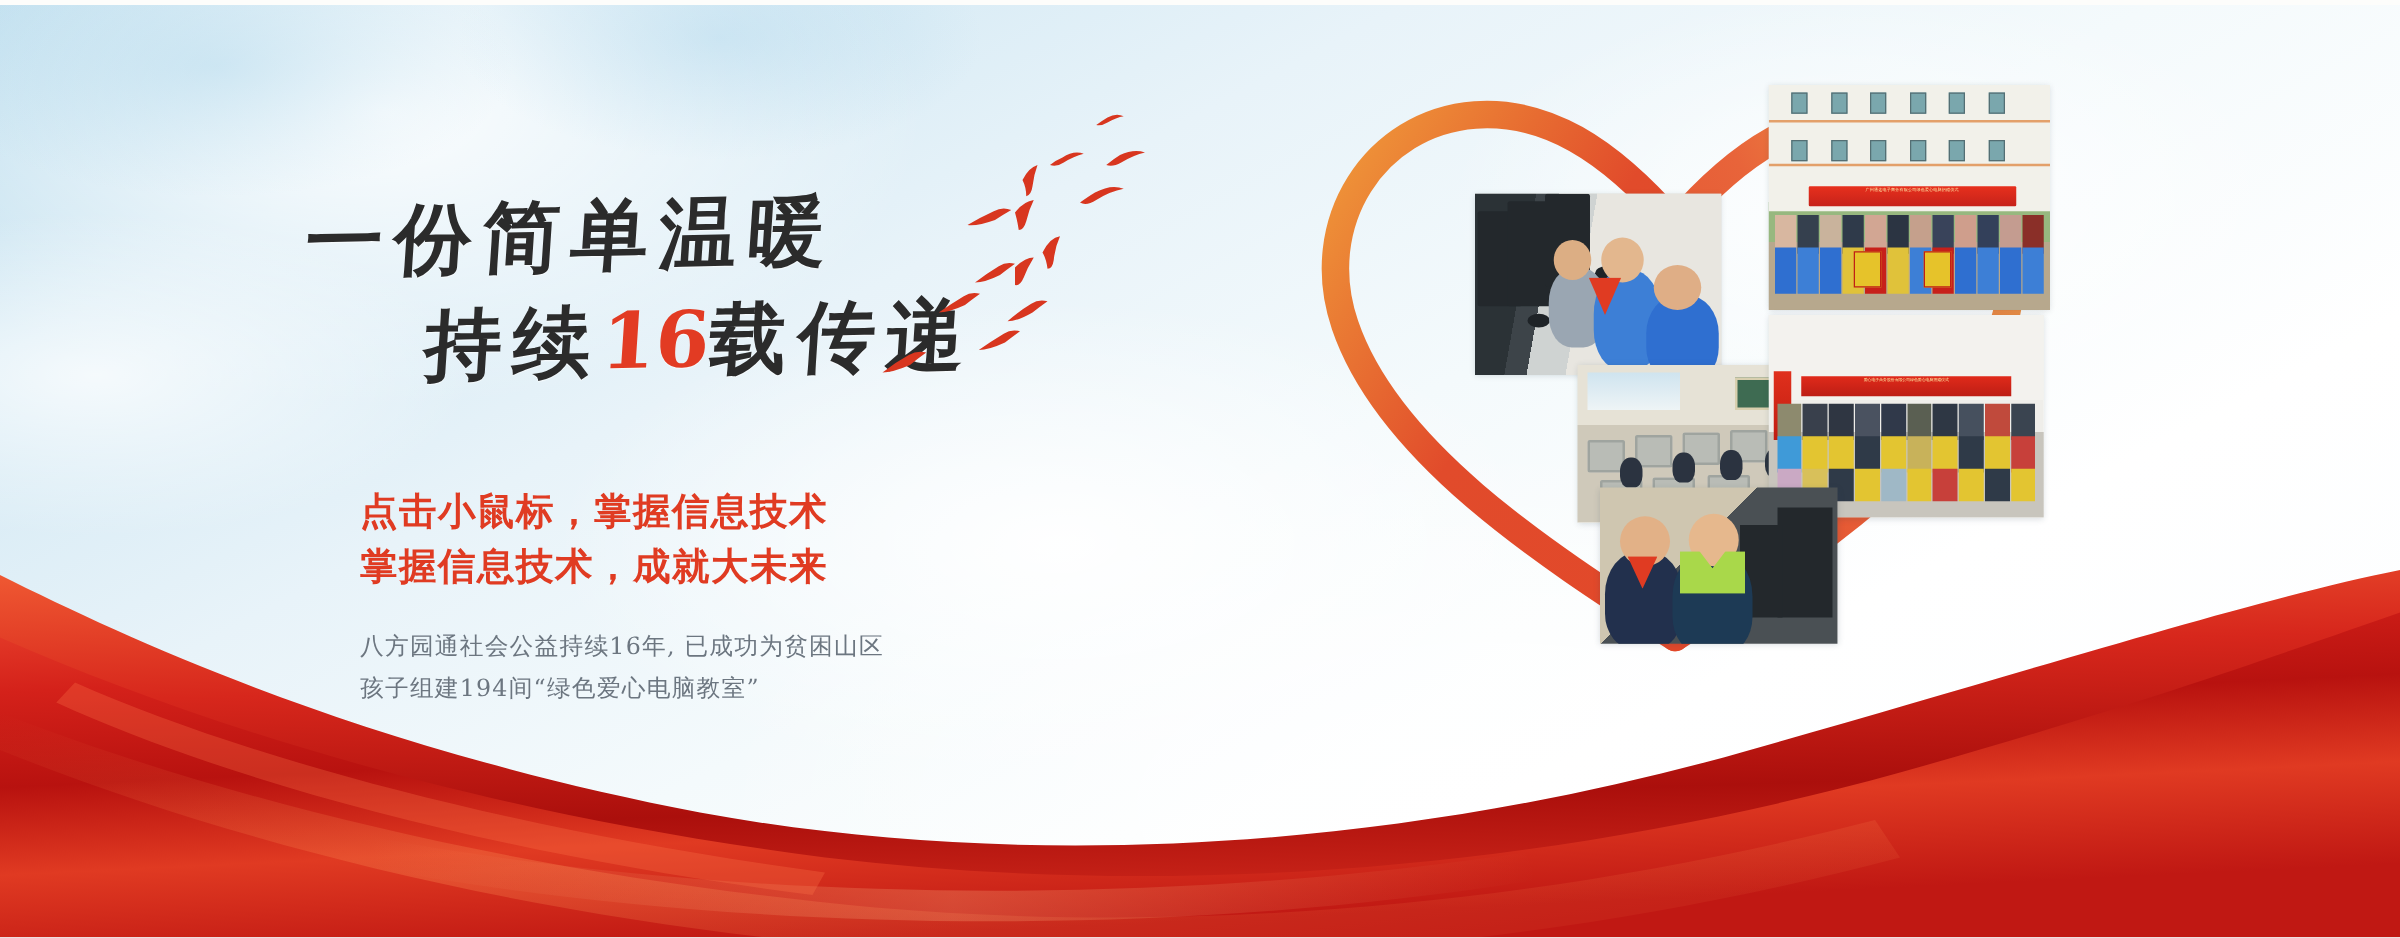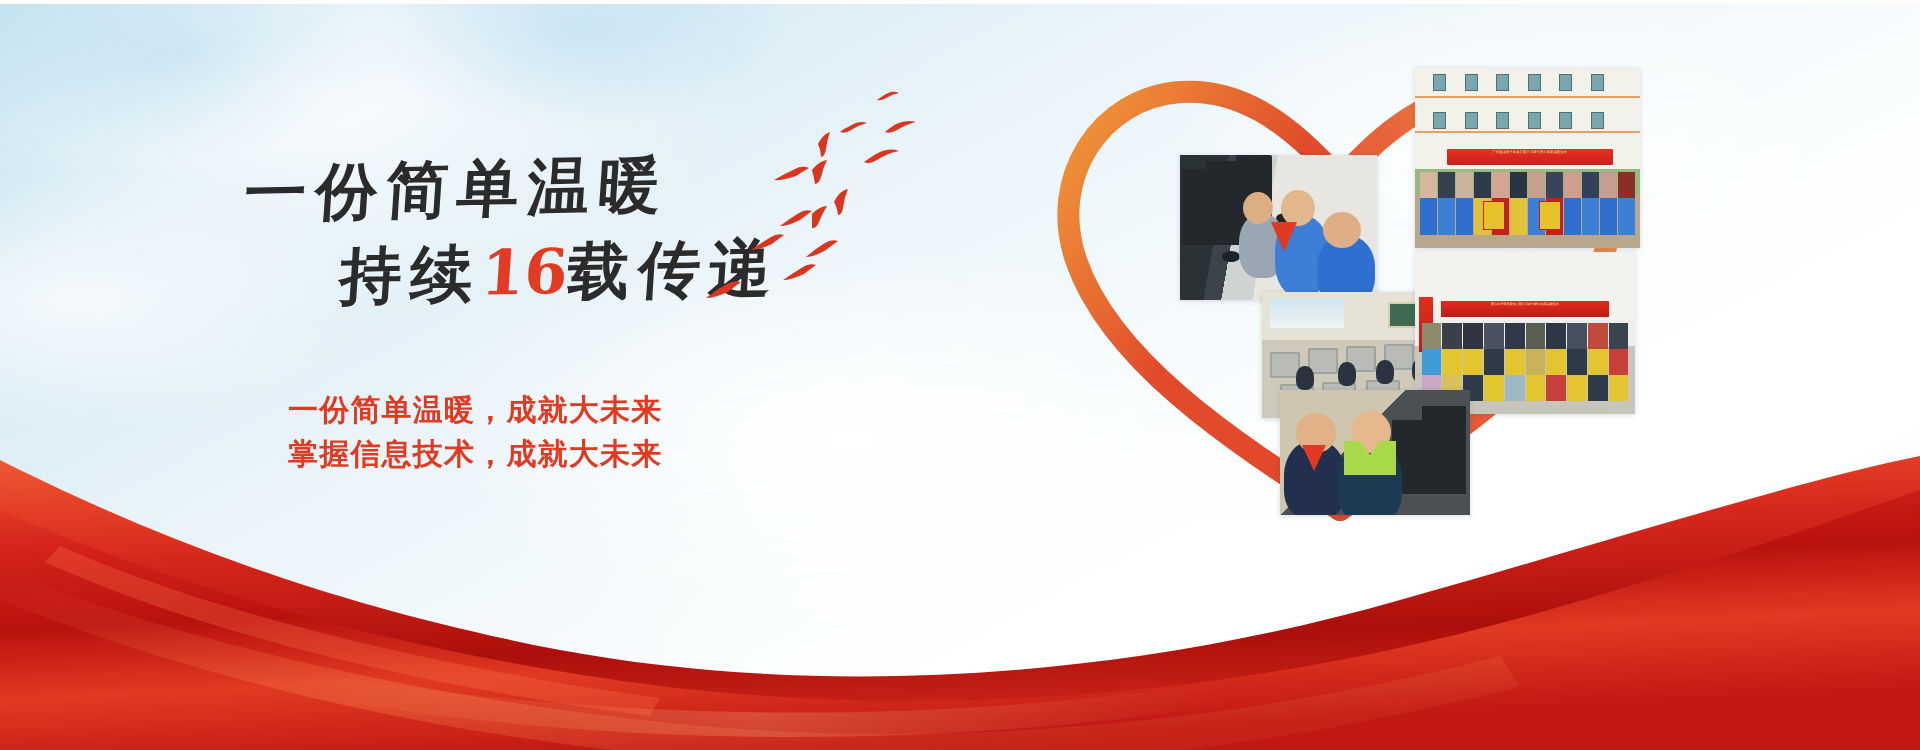--- a/index.html
+++ b/index.html
@@ -184,25 +184,27 @@
   <div class="copy">
 
     <div class="headline">
       <div class="hl-line hl1">一份简单温暖</div>
       <div class="hl-line hl2">
         <span>持续</span><span class="hl-num">16</span><span>载传递</span>
       </div>
     </div>
 
     <div class="sub">
-      <span>一份简单温暖，成就大未来</span>
+      <span>点击小鼠标，掌握信息技术</span>
       <span class="l2">掌握信息技术，成就大未来</span>
     </div>
 
     <div class="desc">
+      <span>八方园通社会公益持续16年, 已成功为贫困山区</span>
+      <span class="l2">孩子组建194间“绿色爱心电脑教室”</span>
     </div>
   </div>
 
   <div class="birds">
     <svg width="230" height="230" viewBox="0 0 230 230" fill="#d8361f">
       <path d="M186 14 q7-4 13-1 q-6 1-13 5 q-5 3-9 2 q4-3 9-6z"></path>
       <path d="M150 46 q9-6 17-3 q-8 2-16 7 q-6 4-11 2 q5-4 10-6z"></path>
       <path d="M196 44 q11-5 20-2 q-9 2-19 8 q-7 4-12 2 q6-5 11-8z"></path>
       <path d="M118 64 q5-10 12-12 q-3 8-4 17 q-1 7-5 8 q0-7-3-13z"></path>
       <path d="M176 74 q13-7 23-3 q-11 2-22 9 q-8 5-13 2 q7-5 12-8z"></path>

